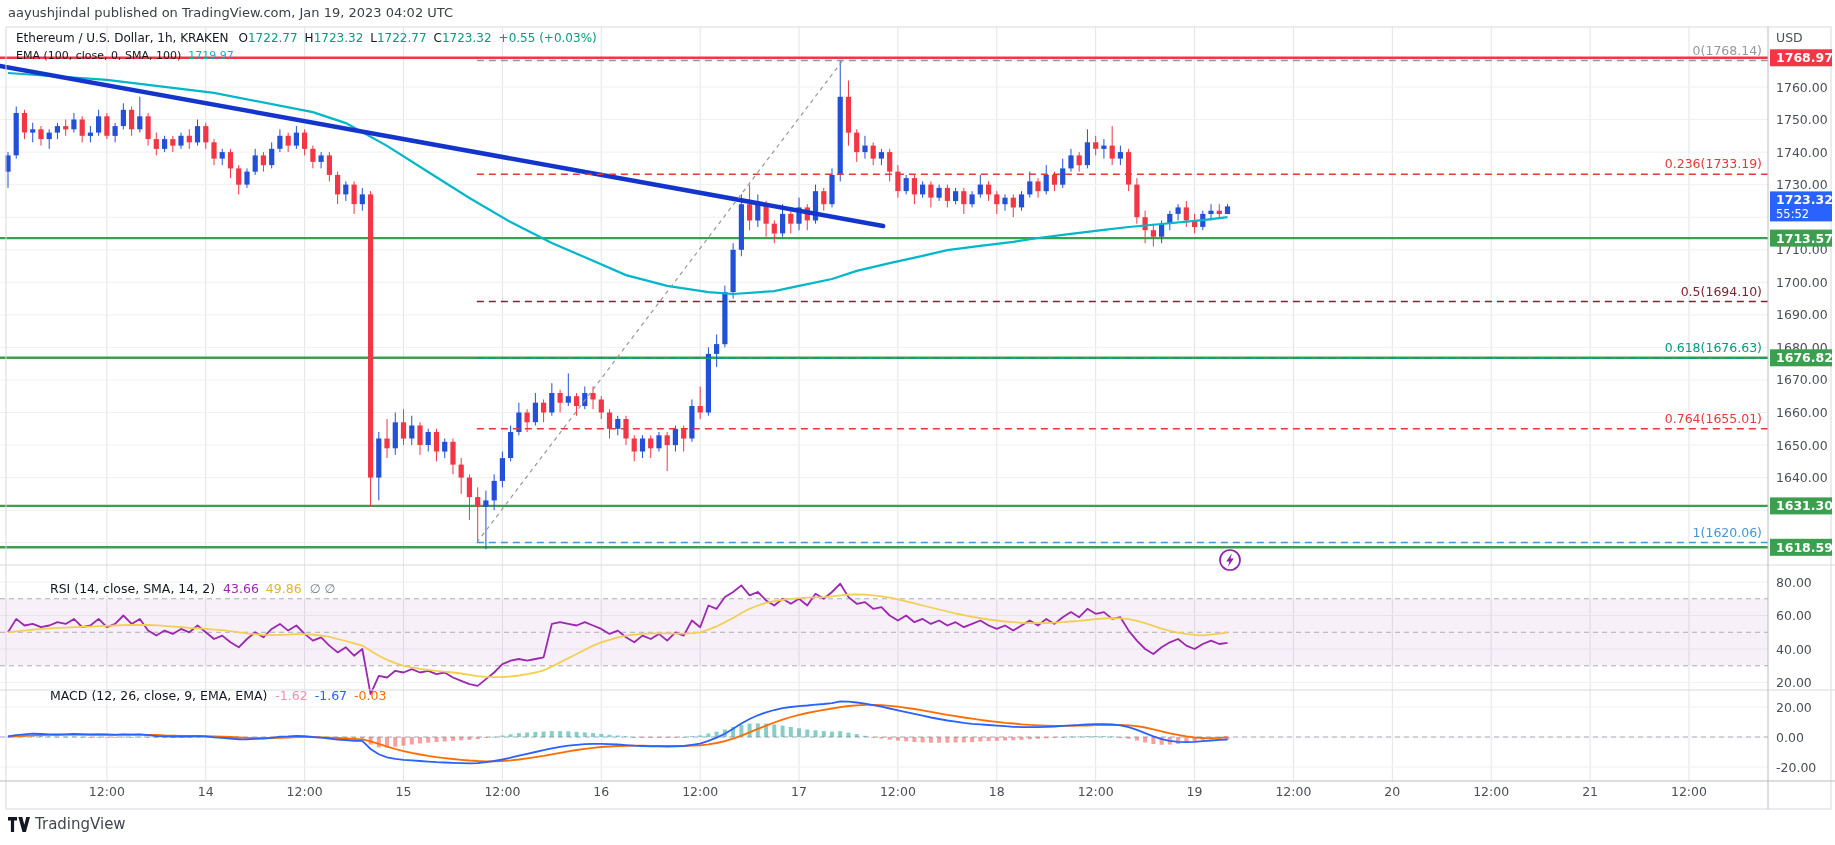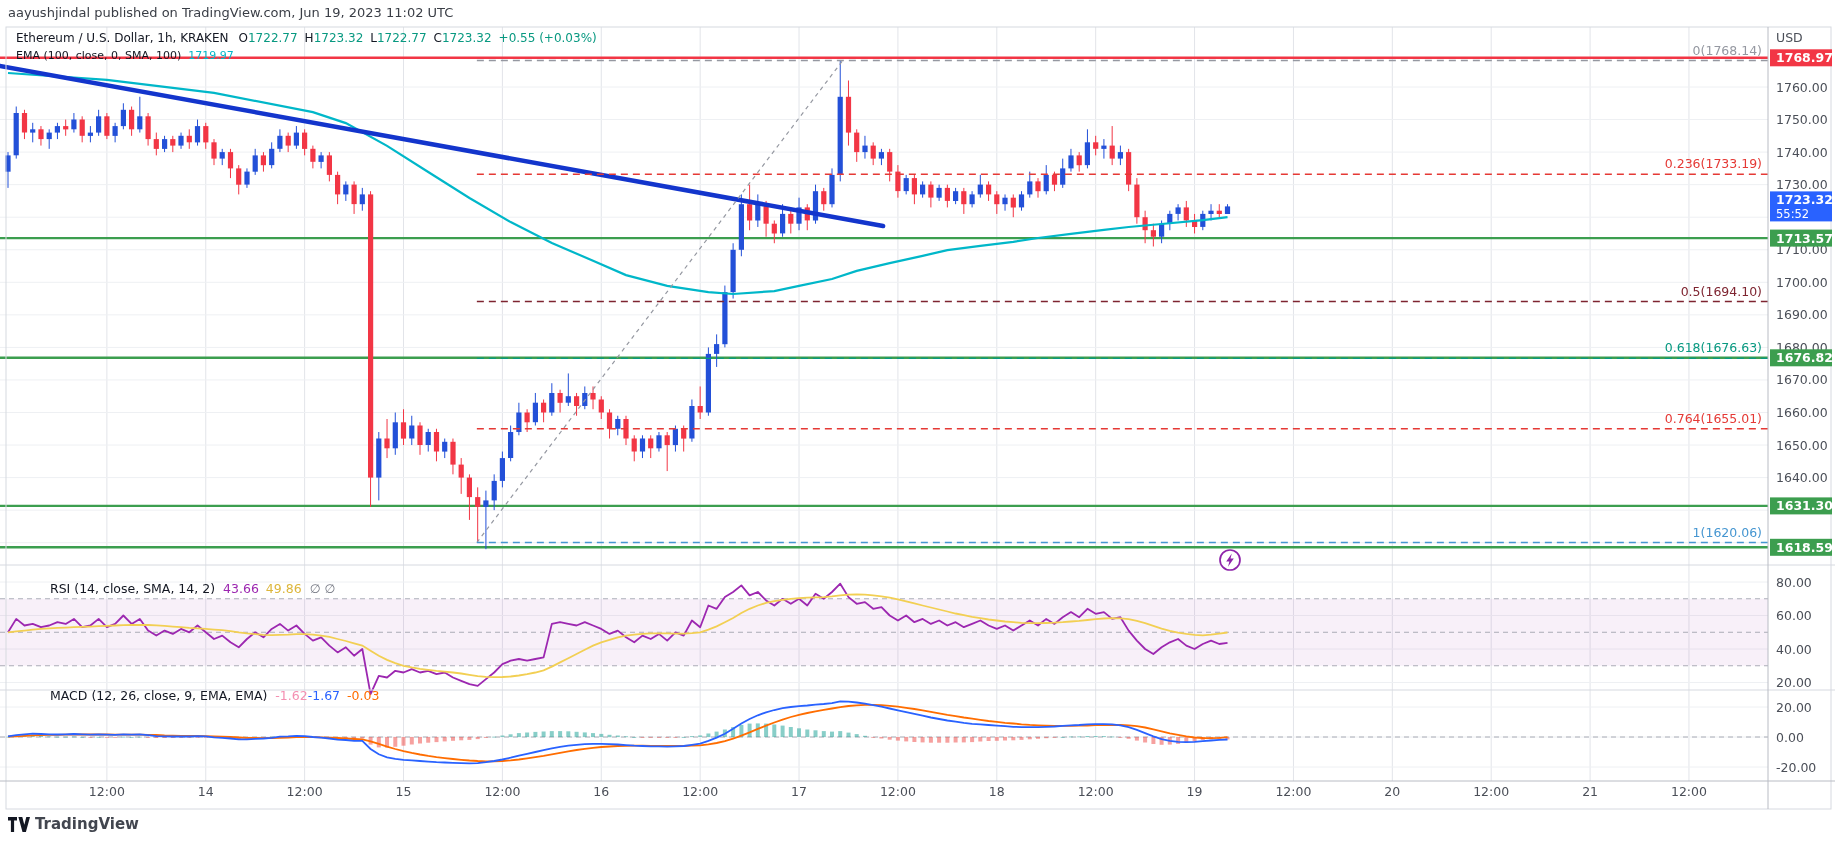--- a/index.html
+++ b/index.html
@@ -16,25 +16,25 @@
   .ema-row{left:16px;top:49px;font-size:11px;white-space:nowrap;}
   .ema-row .nm{color:#131722;margin-right:7px;}
   .ema-row .val{color:#00B7C9;}
   .rsi-row{left:50px;top:581px;font-size:12.5px;white-space:nowrap;}
   .rsi-row .nm{color:#131722;margin-right:8px;}
   .rsi-row .v1{color:#9C27B0;margin-right:7px;}
   .rsi-row .v2{color:#DDB63B;margin-right:8px;text-align:right;}
   .rsi-row .ex{color:#787B86;}
   .macd-row{left:50px;top:688px;font-size:12.5px;white-space:nowrap;}
   .macd-row .nm{color:#131722;margin-right:8px;}
-  .macd-row .h{color:#F48FB1;}
+  .macd-row .h{color:#F48FB1;margin-right:7px;}
   .macd-row .m{color:#2962FF;margin-right:7px;}
   .macd-row .s{color:#FF6D00;}
   .logo{left:8px;top:815px;display:flex;align-items:center;gap:5px;
-        font-size:15px;font-weight:700;color:#42464F;}
+        font-size:15px;font-weight:400;color:#42464F;}
   .flash-btn{left:1217px;top:547px;width:26px;height:26px;cursor:pointer;}
 </style>
 </head>
 <body>
 
 <svg id="chart-svg" width="1835" height="845">
     <g>
       <line x1="106.88" y1="27" x2="106.88" y2="781" stroke="#E2E4E9" stroke-width="1"></line>
       <line x1="205.76" y1="27" x2="205.76" y2="781" stroke="#E2E4E9" stroke-width="1"></line>
       <line x1="304.64" y1="27" x2="304.64" y2="781" stroke="#E2E4E9" stroke-width="1"></line>
@@ -619,21 +619,21 @@
       <text x="1095.68" y="796" text-anchor="middle">12:00</text>
       <text x="1194.56" y="796" text-anchor="middle">19</text>
       <text x="1293.44" y="796" text-anchor="middle">12:00</text>
       <text x="1392.32" y="796" text-anchor="middle">20</text>
       <text x="1491.2" y="796" text-anchor="middle">12:00</text>
       <text x="1590.08" y="796" text-anchor="middle">21</text>
       <text x="1688.96" y="796" text-anchor="middle">12:00</text>
     </g>
   </svg>
 
-<div class="abs pub-header">aayushjindal published on TradingView.com, Jun 19, 2023 11:02 UTC</div>
+<div class="abs pub-header">aayushjindal published on TradingView.com, Jan 19, 2023 04:02 UTC</div>
 
 <div class="abs title-row">
   <span class="sym">Ethereum / U.S. Dollar, 1h, KRAKEN</span><span class="grp"><span class="k">O</span><span class="v">1722.77</span></span><span class="grp"><span class="k">H</span><span class="v">1723.32</span></span><span class="grp"><span class="k">L</span><span class="v">1722.77</span></span><span class="grp"><span class="k">C</span><span class="v">1723.32</span></span><span class="grp"><span class="v">+0.55 (+0.03%)</span></span>
 </div>
 
 <div class="abs ema-row">
   <span class="nm">EMA (100, close, 0, SMA, 100)</span><span class="val">1719.97</span>
 </div>
 
 <div class="abs rsi-row">

